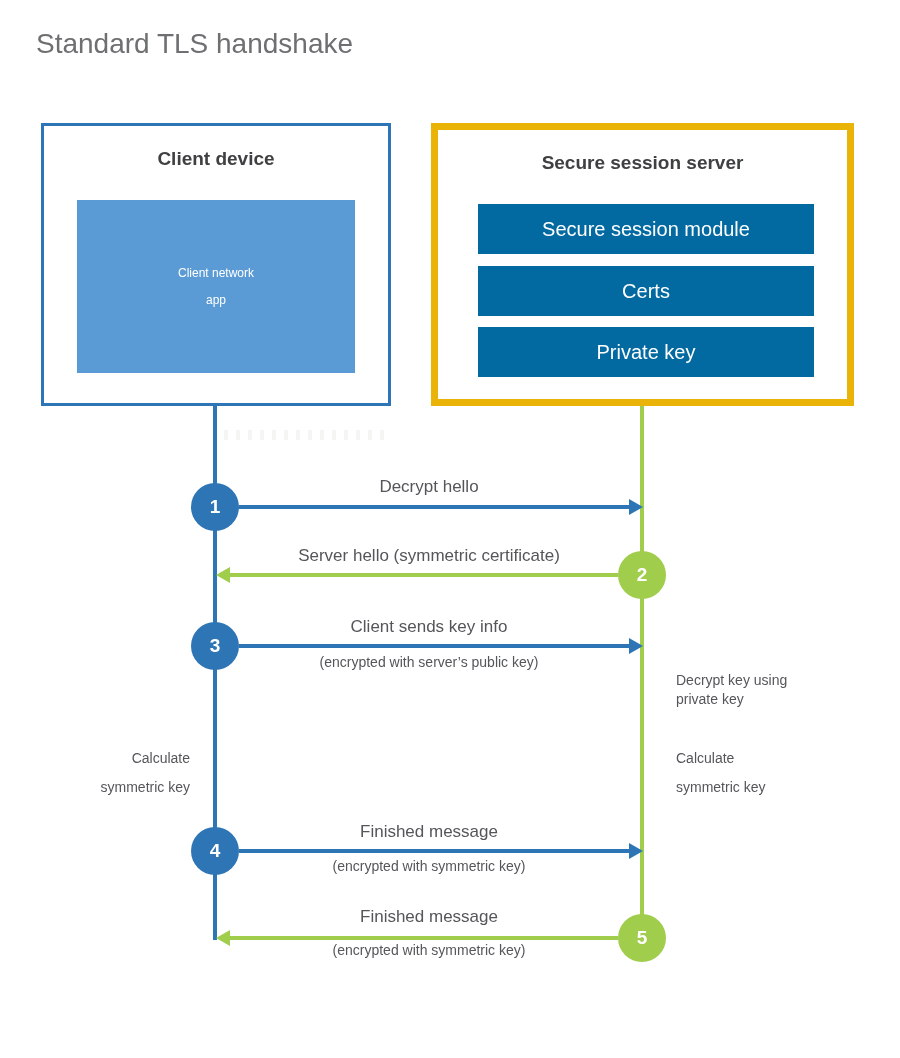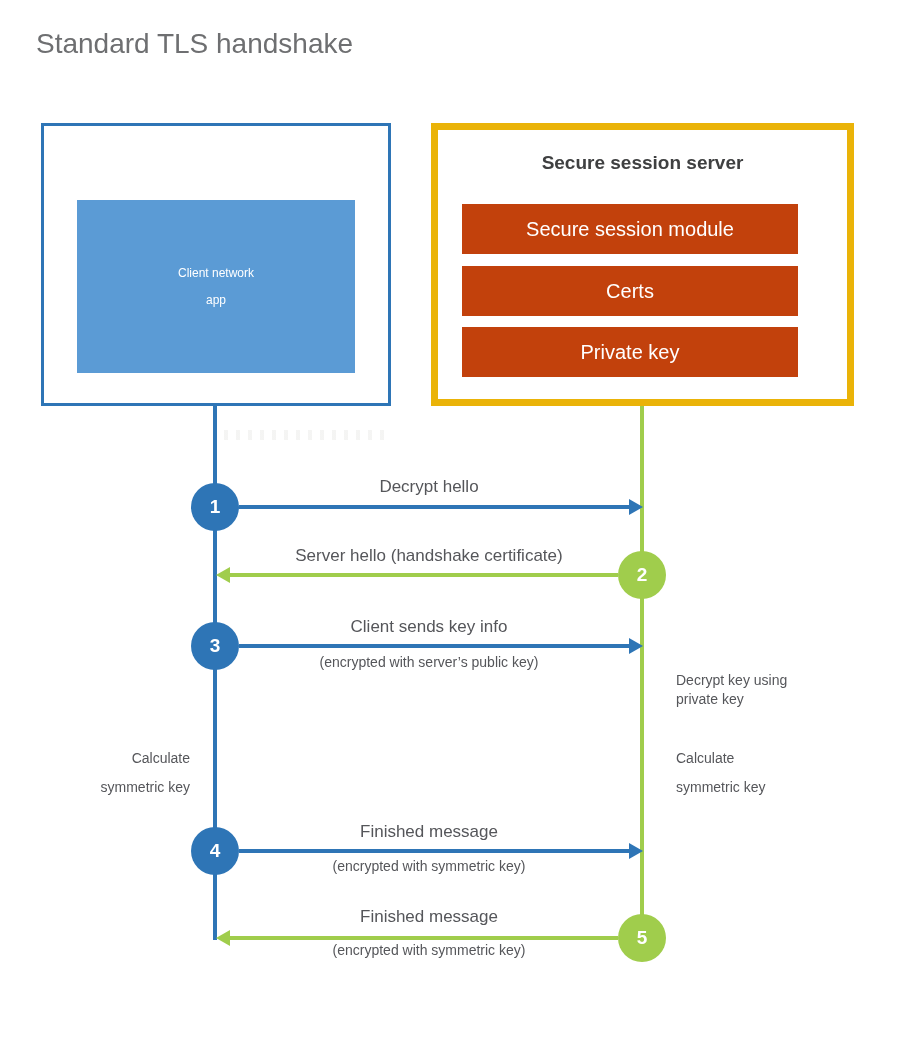--- a/index.html
+++ b/index.html
@@ -21,22 +21,22 @@
     position:absolute; top:22px; left:0; width:100%; text-align:center;
     font-size:19px; font-weight:bold; color:#3f4041;
   }
   .client-app {
     position:absolute; left:33px; top:74px; width:278px; height:173px;
     background:#5b9bd5; color:#ffffff; font-size:12px; line-height:27px;
     display:flex; align-items:center; justify-content:center; text-align:center;
     white-space:pre-line;
   }
   .server-bar {
-    position:absolute; left:24px; width:336px; height:50px;
-    background:#c2410c; color:#ffffff; font-size:20px;
+    position:absolute; left:40px; width:336px; height:50px;
+    background:#0369a1; color:#ffffff; font-size:20px;
     display:flex; align-items:center; justify-content:center; text-align:left;
   }
   .bar-1 { top:74px; } .bar-2 { top:136px; } .bar-3 { top:197px; }
 
   
   .vline { position:absolute; width:4px; }
   .blue-line  { left:213px; top:406px; height:534px; background:#2e75b6; }
   .green-line { left:640px; top:406px; height:532px; background:#a0cd4c; }
 
   
@@ -101,20 +101,21 @@
   .calc-right   { left:676px; top:744px; text-align:left; }
 </style>
 </head>
 <body>
 
 <div class="canvas">
 
   <h1 class="page-title">Standard TLS handshake</h1>
 
   <div class="box client-box">
+    <div class="box-title">Client device</div>
     <div class="client-app">Client network
 app</div>
   </div>
 
   <div class="box server-box">
     <div class="box-title">Secure session server</div>
     <div class="server-bar bar-1">Secure session module</div>
     <div class="server-bar bar-2">Certs</div>
     <div class="server-bar bar-3">Private key</div>
   </div>
@@ -122,21 +123,21 @@
   <div class="vline blue-line"></div>
   <div class="vline green-line"></div>
   <div class="ghost-dashes"></div>
 
   <div class="hline blue a1"></div>
   <div class="head head-right h1"></div>
   <div class="msg-label l1">Decrypt hello</div>
 
   <div class="hline green a2"></div>
   <div class="head head-left h2"></div>
-  <div class="msg-label l2">Server hello (handshake certificate)</div>
+  <div class="msg-label l2">Server hello (symmetric certificate)</div>
 
   <div class="hline blue a3"></div>
   <div class="head head-right h3"></div>
   <div class="msg-label l3">Client sends key info</div>
   <div class="msg-sub s3">(encrypted with server’s public key)</div>
 
   <div class="hline blue a4"></div>
   <div class="head head-right h4"></div>
   <div class="msg-label l4">Finished message</div>
   <div class="msg-sub s4">(encrypted with symmetric key)</div>

